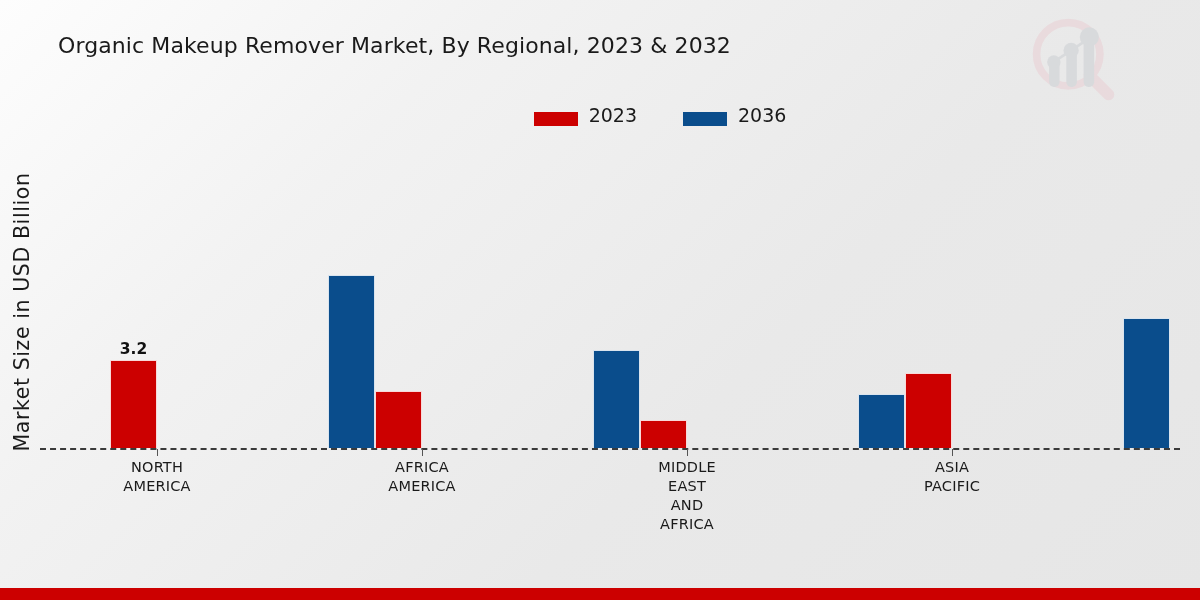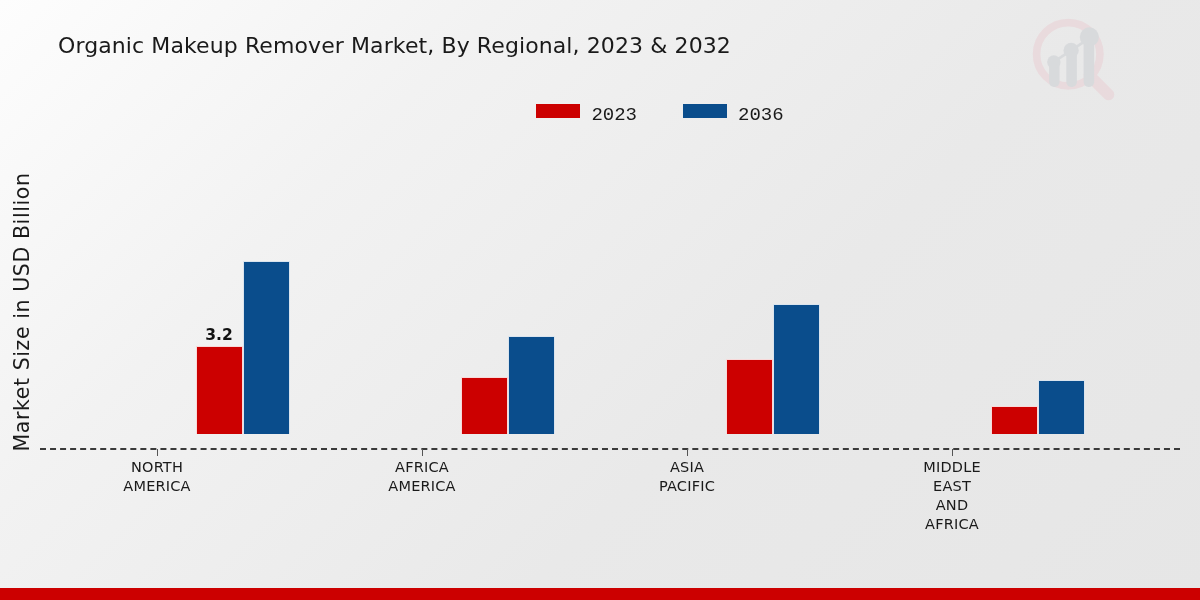--- a/index.html
+++ b/index.html
@@ -51,23 +51,22 @@
     width: 1200px;
     display: flex;
     justify-content: center;
     align-items: center;
     gap: 46px;
     padding-left: 120px;
     box-sizing: border-box;
   }
   .legend-item {
     display: flex;
-    align-items: flex-start;
+    align-items: flex-end;
     gap: 11px;
-    font-family: Liberation Mono, monospace;
   }
   .legend-swatch {
     width: 44px;
     height: 14px;
     display: block;
   }
   .legend-label {
     font-size: 19px;
     color: #1a1a1a;
   }
@@ -113,26 +112,26 @@
     height: 300px;
     display: flex;
   }
   .bar-group {
     position: relative;
     flex: 1 1 0;
     height: 300px;
   }
   .bars {
     position: absolute;
-    bottom: 16px;
+    bottom: 2px;
     left: 0;
     width: 100%;
     height: 300px;
     display: flex;
-    justify-content: center;
+    justify-content: space-between;
     align-items: flex-end;
   }
   .bar {
     width: 47px;
     box-sizing: border-box;
     border: 1px solid rgba(255,255,255,0.85);
     border-bottom: none;
     position: relative;
   }
   .bar.red   { background: #cc0000; }
@@ -243,42 +242,42 @@
         </div>
         <div class="tick"></div>
         <div class="cat-label">
           <span>AFRICA</span>
           <span>AMERICA</span>
         </div>
       </div>
 
       <div class="bar-group">
         <div class="bars">
-          <div class="bar red" style="height:75px"></div>
-          <div class="bar blue" style="height:130px"></div>
-        </div>
-        <div class="tick"></div>
-        <div class="cat-label">
-          <span>ASIA</span>
-          <span>PACIFIC</span>
-        </div>
-      </div>
-
-      <div class="bar-group">
-        <div class="bars">
           <div class="bar red" style="height:28px"></div>
           <div class="bar blue" style="height:54px"></div>
         </div>
         <div class="tick"></div>
         <div class="cat-label">
           <span>MIDDLE</span>
           <span>EAST</span>
           <span>AND</span>
           <span>AFRICA</span>
         </div>
       </div>
 
+      <div class="bar-group">
+        <div class="bars">
+          <div class="bar red" style="height:75px"></div>
+          <div class="bar blue" style="height:130px"></div>
+        </div>
+        <div class="tick"></div>
+        <div class="cat-label">
+          <span>ASIA</span>
+          <span>PACIFIC</span>
+        </div>
+      </div>
+
     </div>
   </div>
 
   <div class="footer-bar"></div>
 
 </div>
 
 </body></html>

